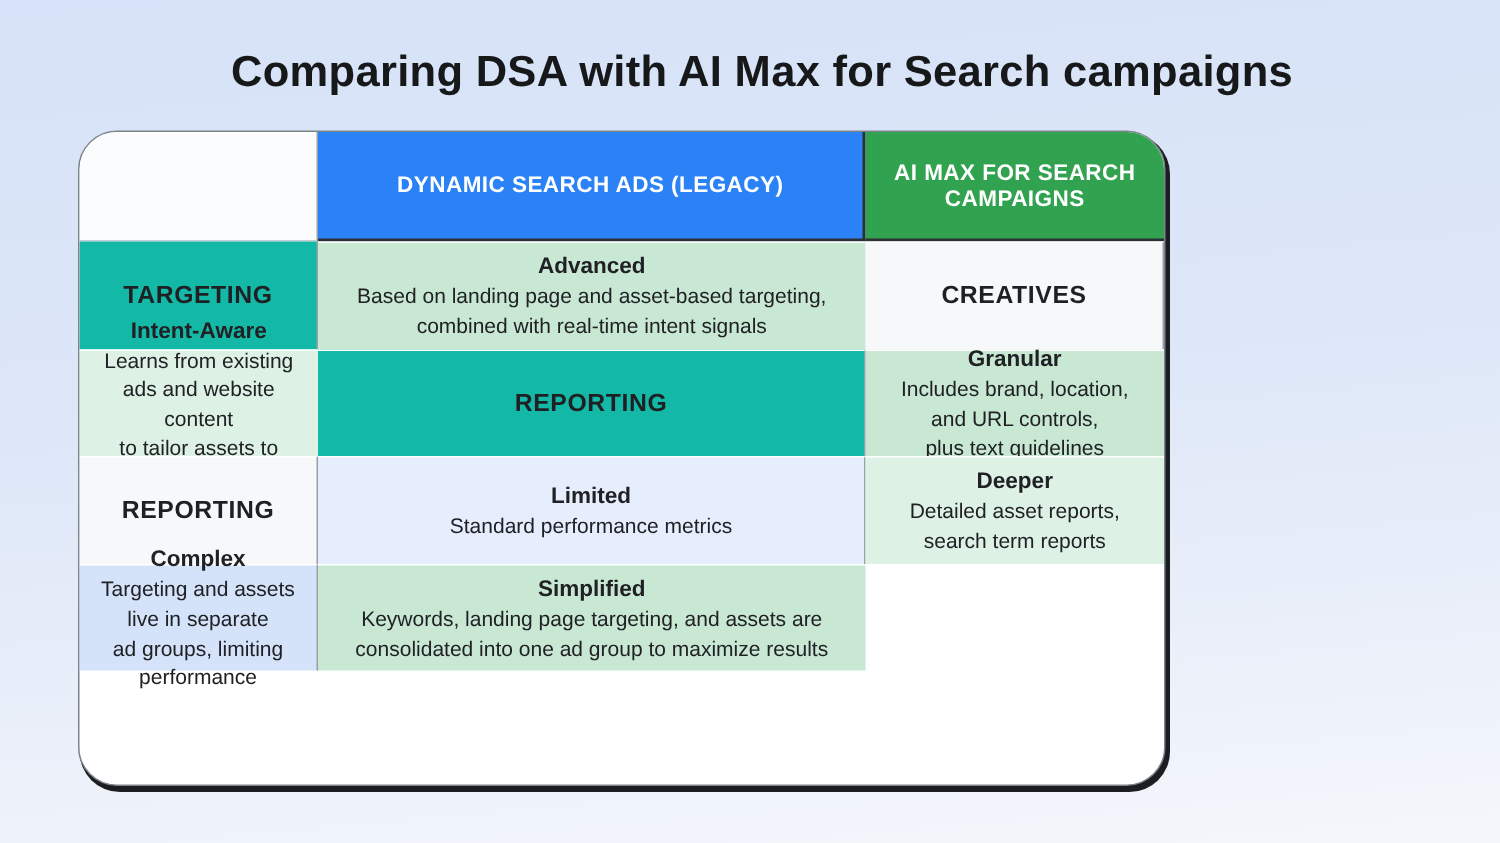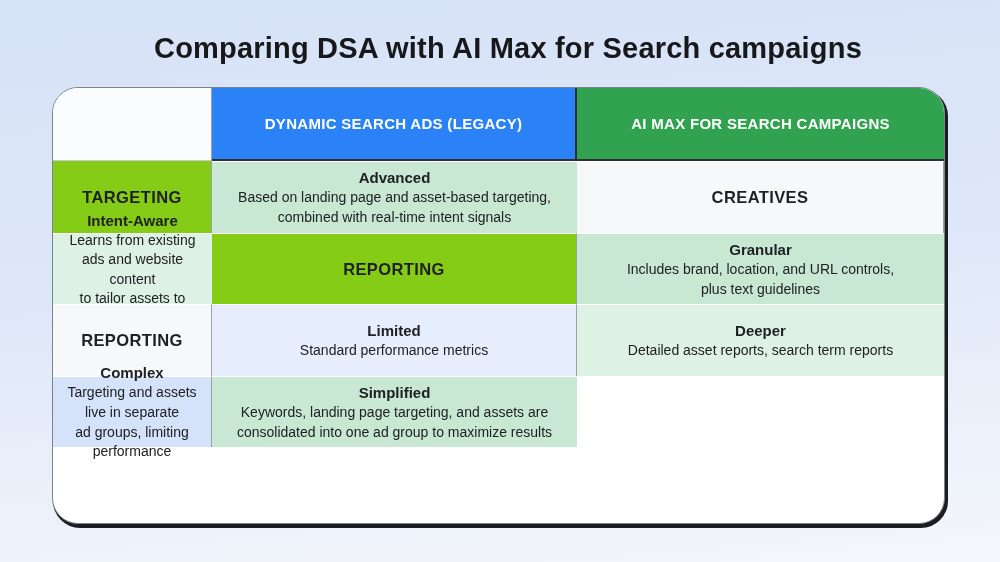--- a/index.html
+++ b/index.html
@@ -15,21 +15,21 @@
     top: 32px; left: 16px; right: 0;
     text-align: center;
     font-size: 29px;
     font-weight: 700;
     color: #17181a;
     letter-spacing: 0.2px;
   }
   .card {
     position: absolute;
     left: 52px; top: 87px;
-    width: 893px; height: 437px;
+    width: 725px; height: 437px;
     border-radius: 26px;
     border: 1px solid #7d838a;
     box-shadow: 2px 3px 0 1px #1b1d20;
     overflow: hidden;
     background: #fff;
   }
   .grid {
     display: grid;
     width: 100%; height: 100%;
     grid-template-columns: 159px 365px 1fr;
@@ -55,21 +55,21 @@
   .head.blue { border-right: 2px solid #2d3136; }
   
   .label {
     font-weight: 700;
     font-size: 16.5px;
     color: #1f2023;
     letter-spacing: 0.4px;
     border-right: 1px solid #9aa0a6;
     line-height: 1.35;
   }
-  .label.shade-a { background: #84cc16; }
+  .label.shade-a { background: #14b8a6; }
   .label.shade-b { background: #f7f8f9; }
   .label + .cell, .bodycell { border-top: 1px solid #ffffff; }
   
   .bodycell { line-height: 1.4; color: #202124; }
   .bodycell .t { font-weight: 700; font-size: 15px; }
   .bodycell .d { font-size: 14px; white-space: pre-line; }
   .col-blue { border-right: 1px solid #9aa0a6; }
   .blue-a  { background: #d4e3fa; }
   .blue-b  { background: #e6edfc; }
   .green-a { background: #c9e8d4; }

